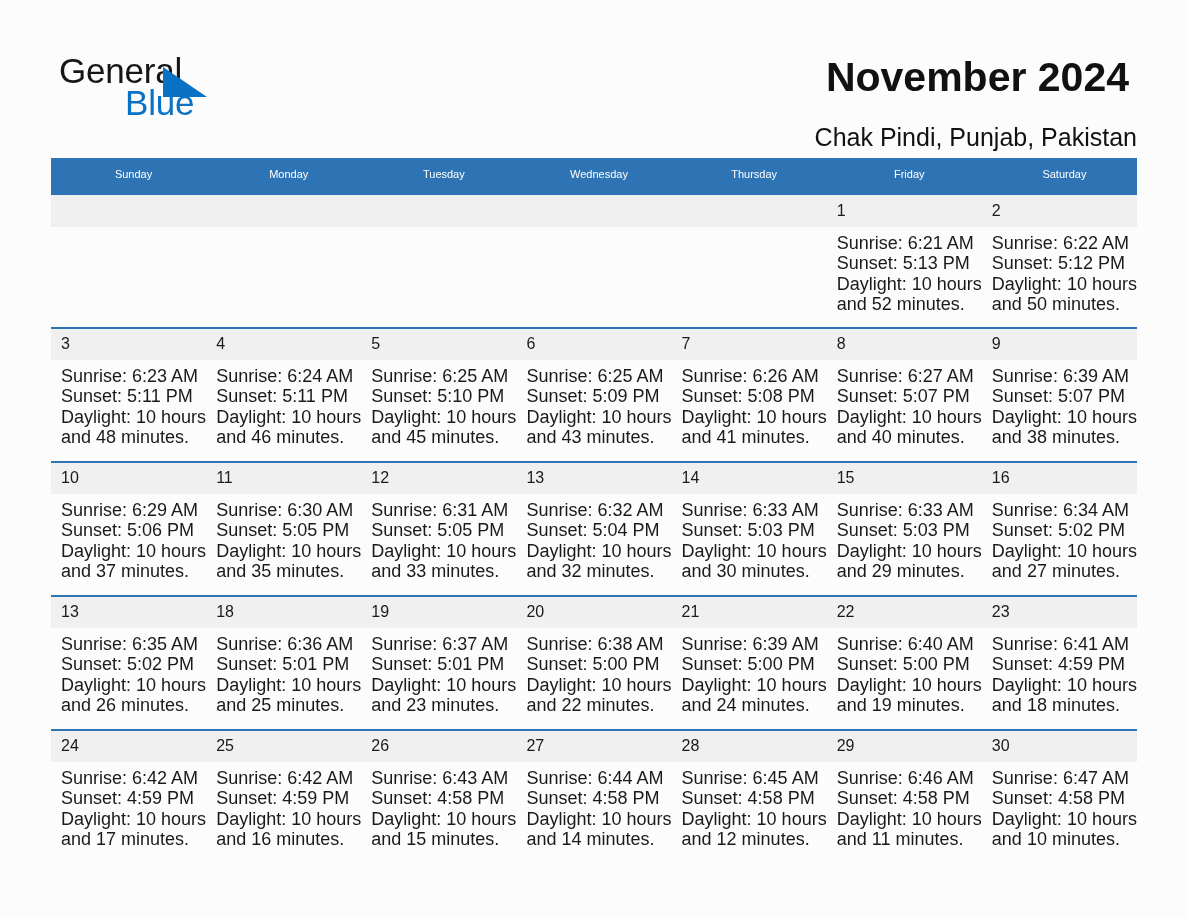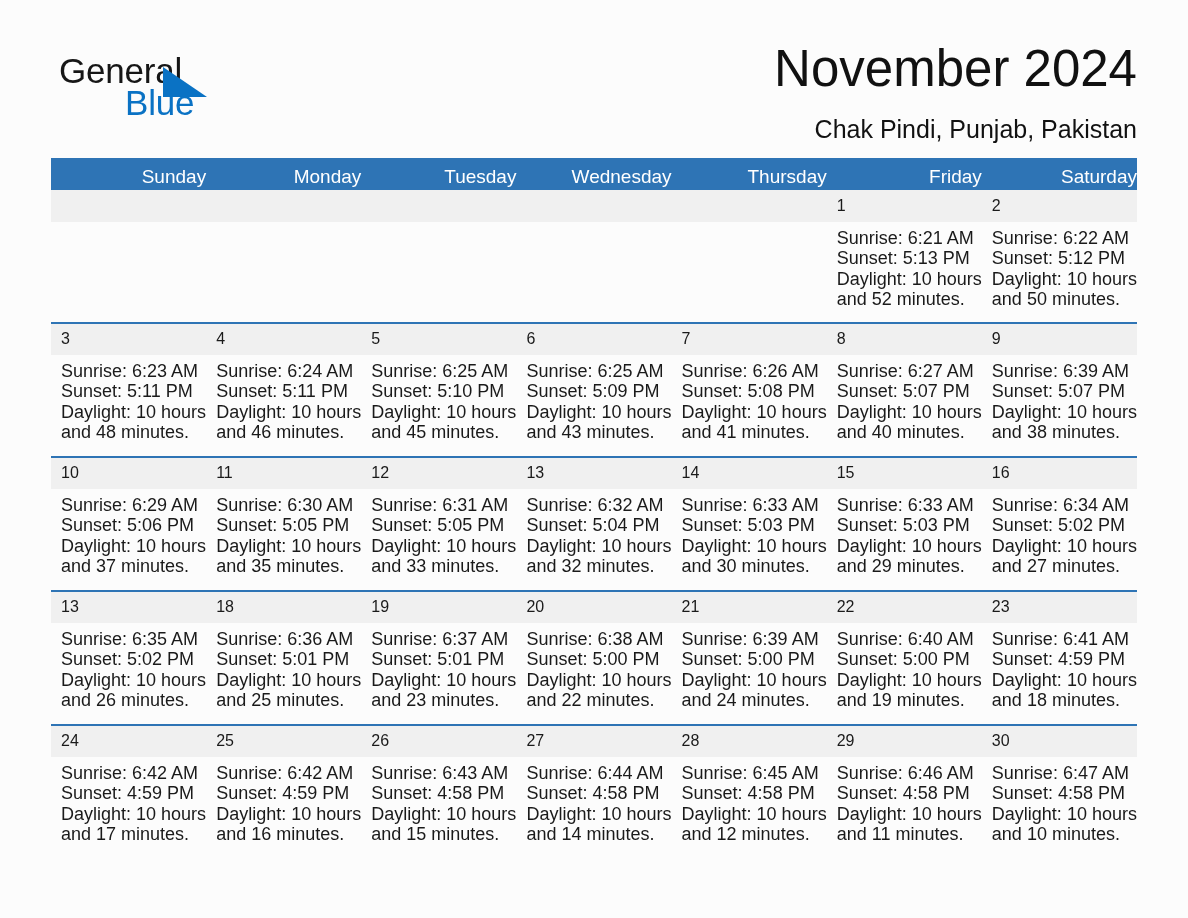--- a/index.html
+++ b/index.html
@@ -66,25 +66,25 @@
     letter-spacing: -0.2px;
   }
 
   .title-block {
     position: absolute;
     right: 0;
     top: 0;
     text-align: right;
   }
   .cal-title {
-    font-size: 51px;
+    font-size: 41px;
     line-height: 50px;
-    font-weight: normal;
+    font-weight: bold;
     color: #111;
-    margin: 0;
+    margin: 8px;
     letter-spacing: 0px;
   }
   .cal-location {
     font-size: 25px;
     line-height: 34px;
     color: #111;
     margin: 18px 0 0 0;
     font-weight: normal;
   }
 
@@ -95,23 +95,23 @@
     top: 158px;
     width: 1086px;
     border-collapse: collapse;
     table-layout: fixed;
   }
 
   .calendar th {
     background: #2e74b5;
     color: #ffffff;
     font-weight: normal;
-    font-size: 19px;
-    text-align: right;
-    padding: 8px 0 2px 10px;
+    font-size: 11px;
+    text-align: center;
+    padding: 8px 0 13px 10px;
     height: 16px;
     border: none;
   }
 
   .week-row td {
     vertical-align: top;
     padding: 0;
     border: none;
     border-top: 2px solid #2e74b5;
     height: 132px;

